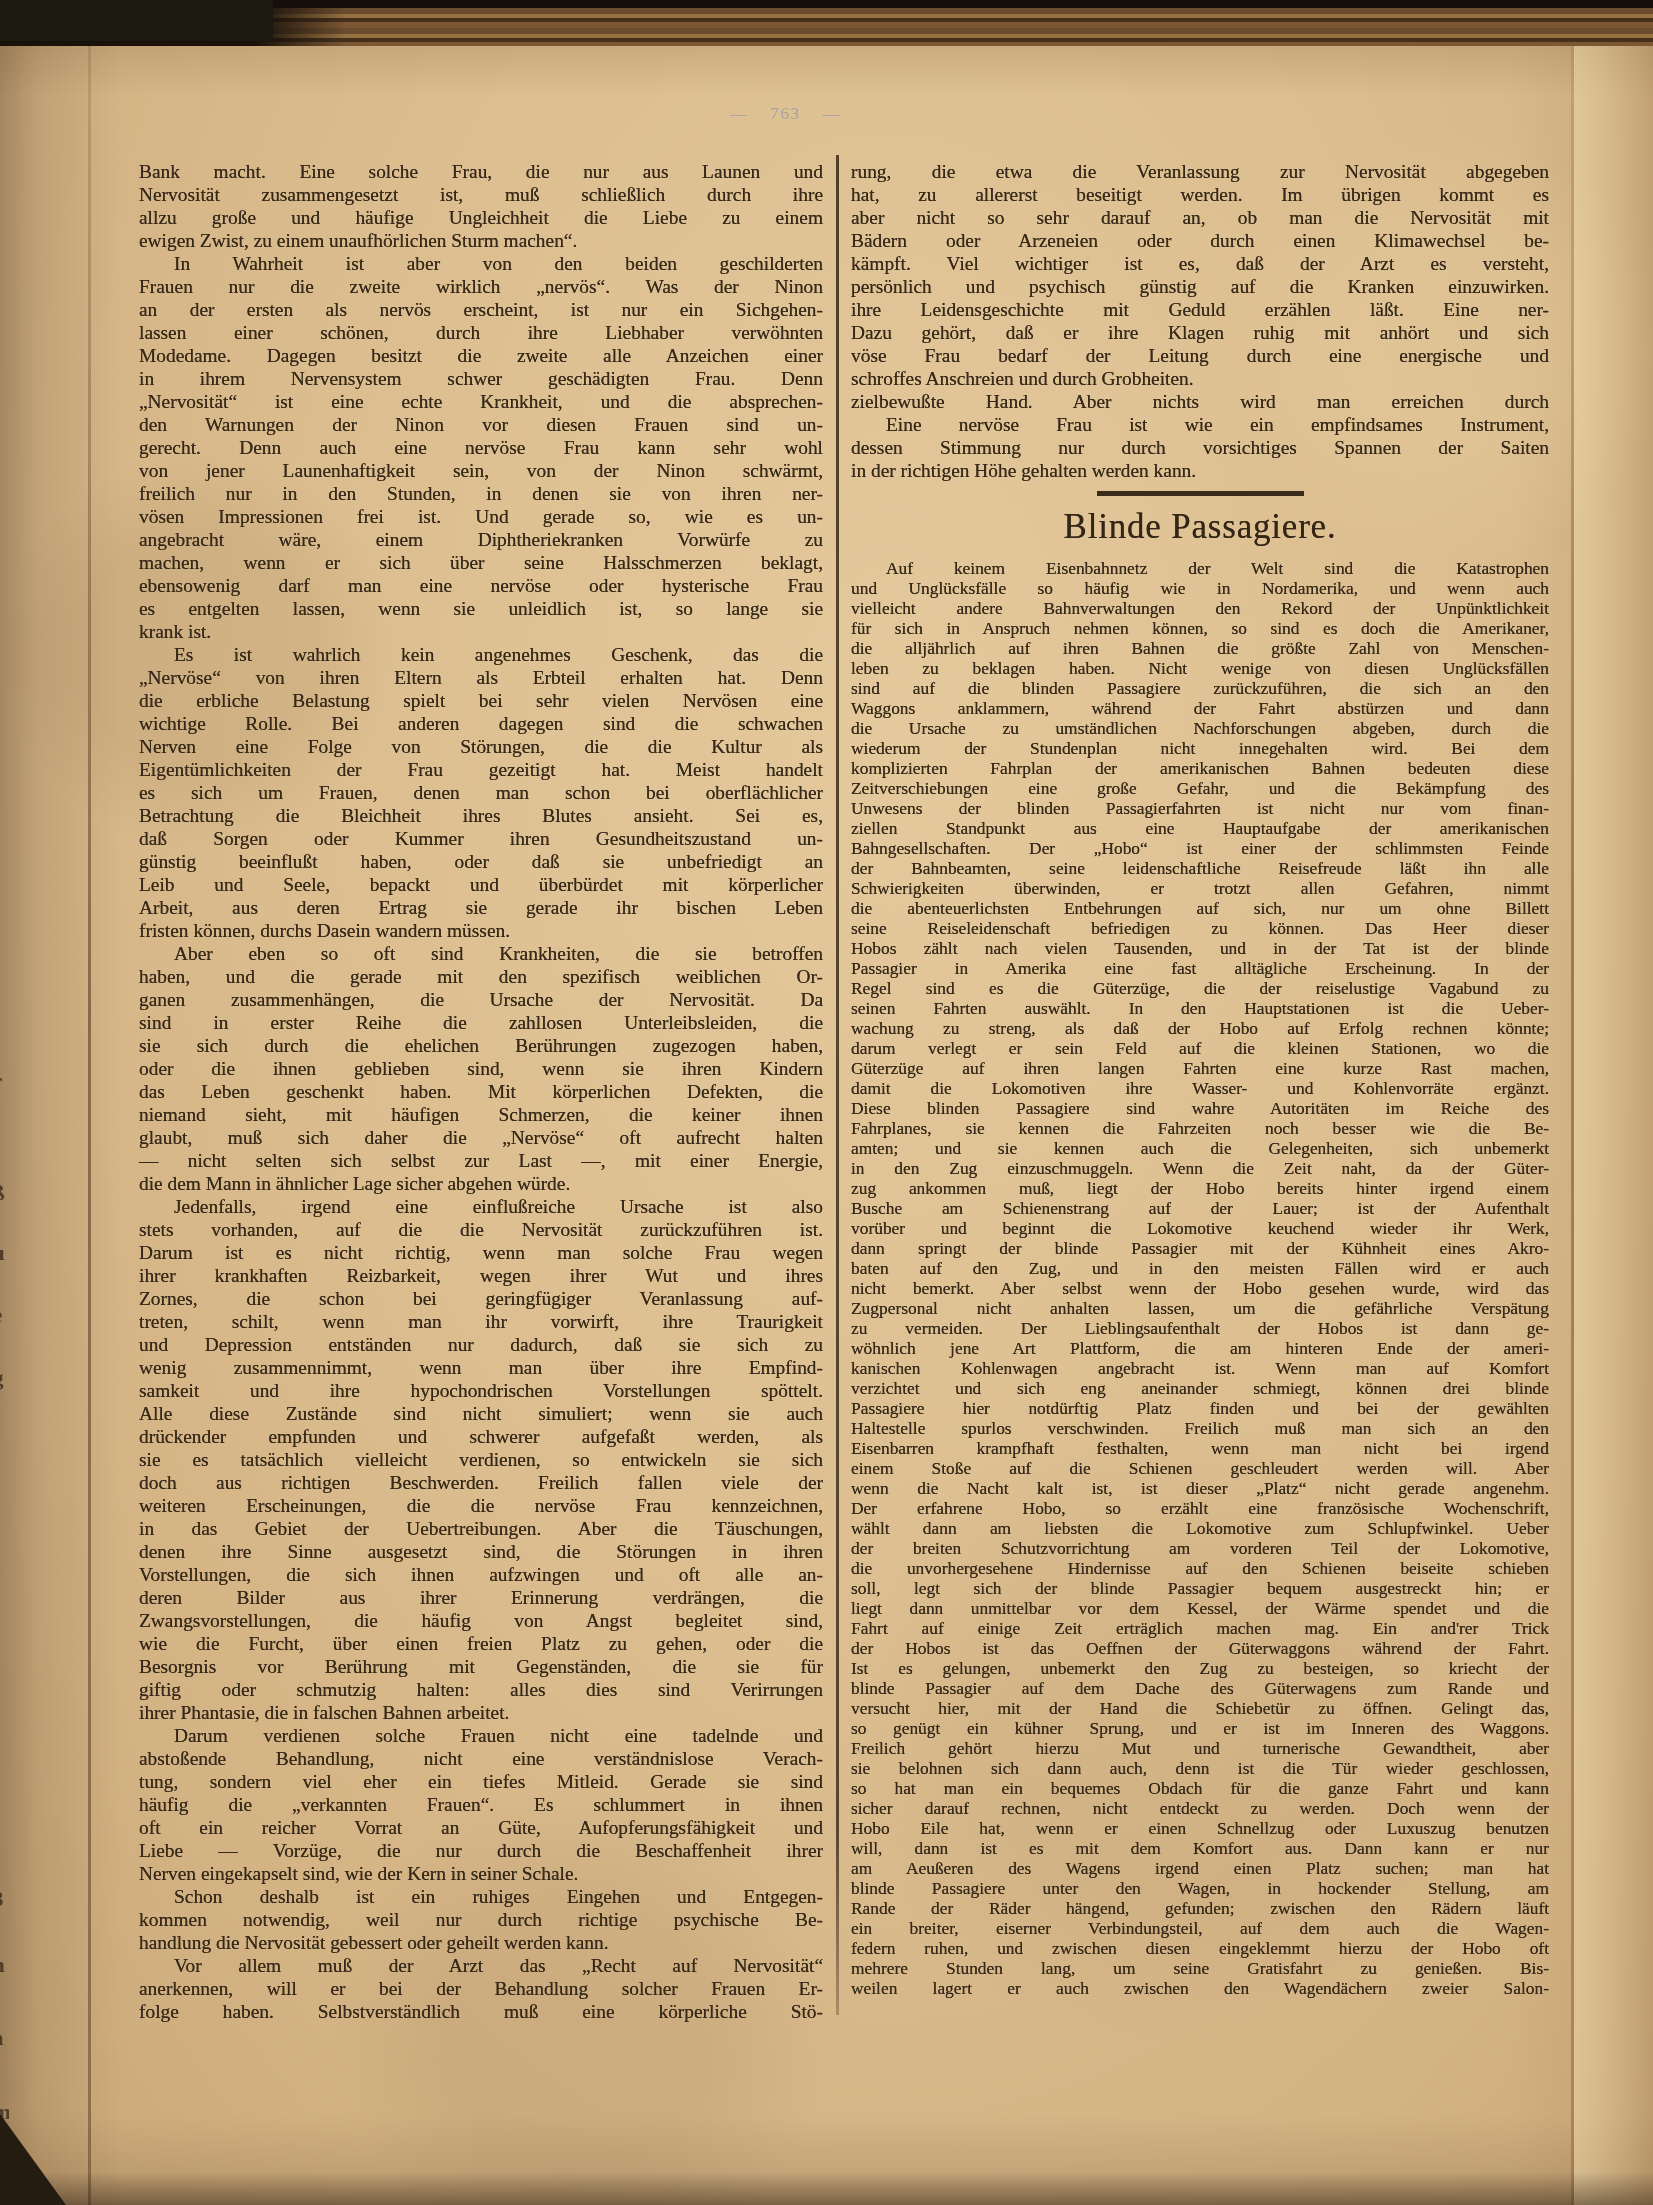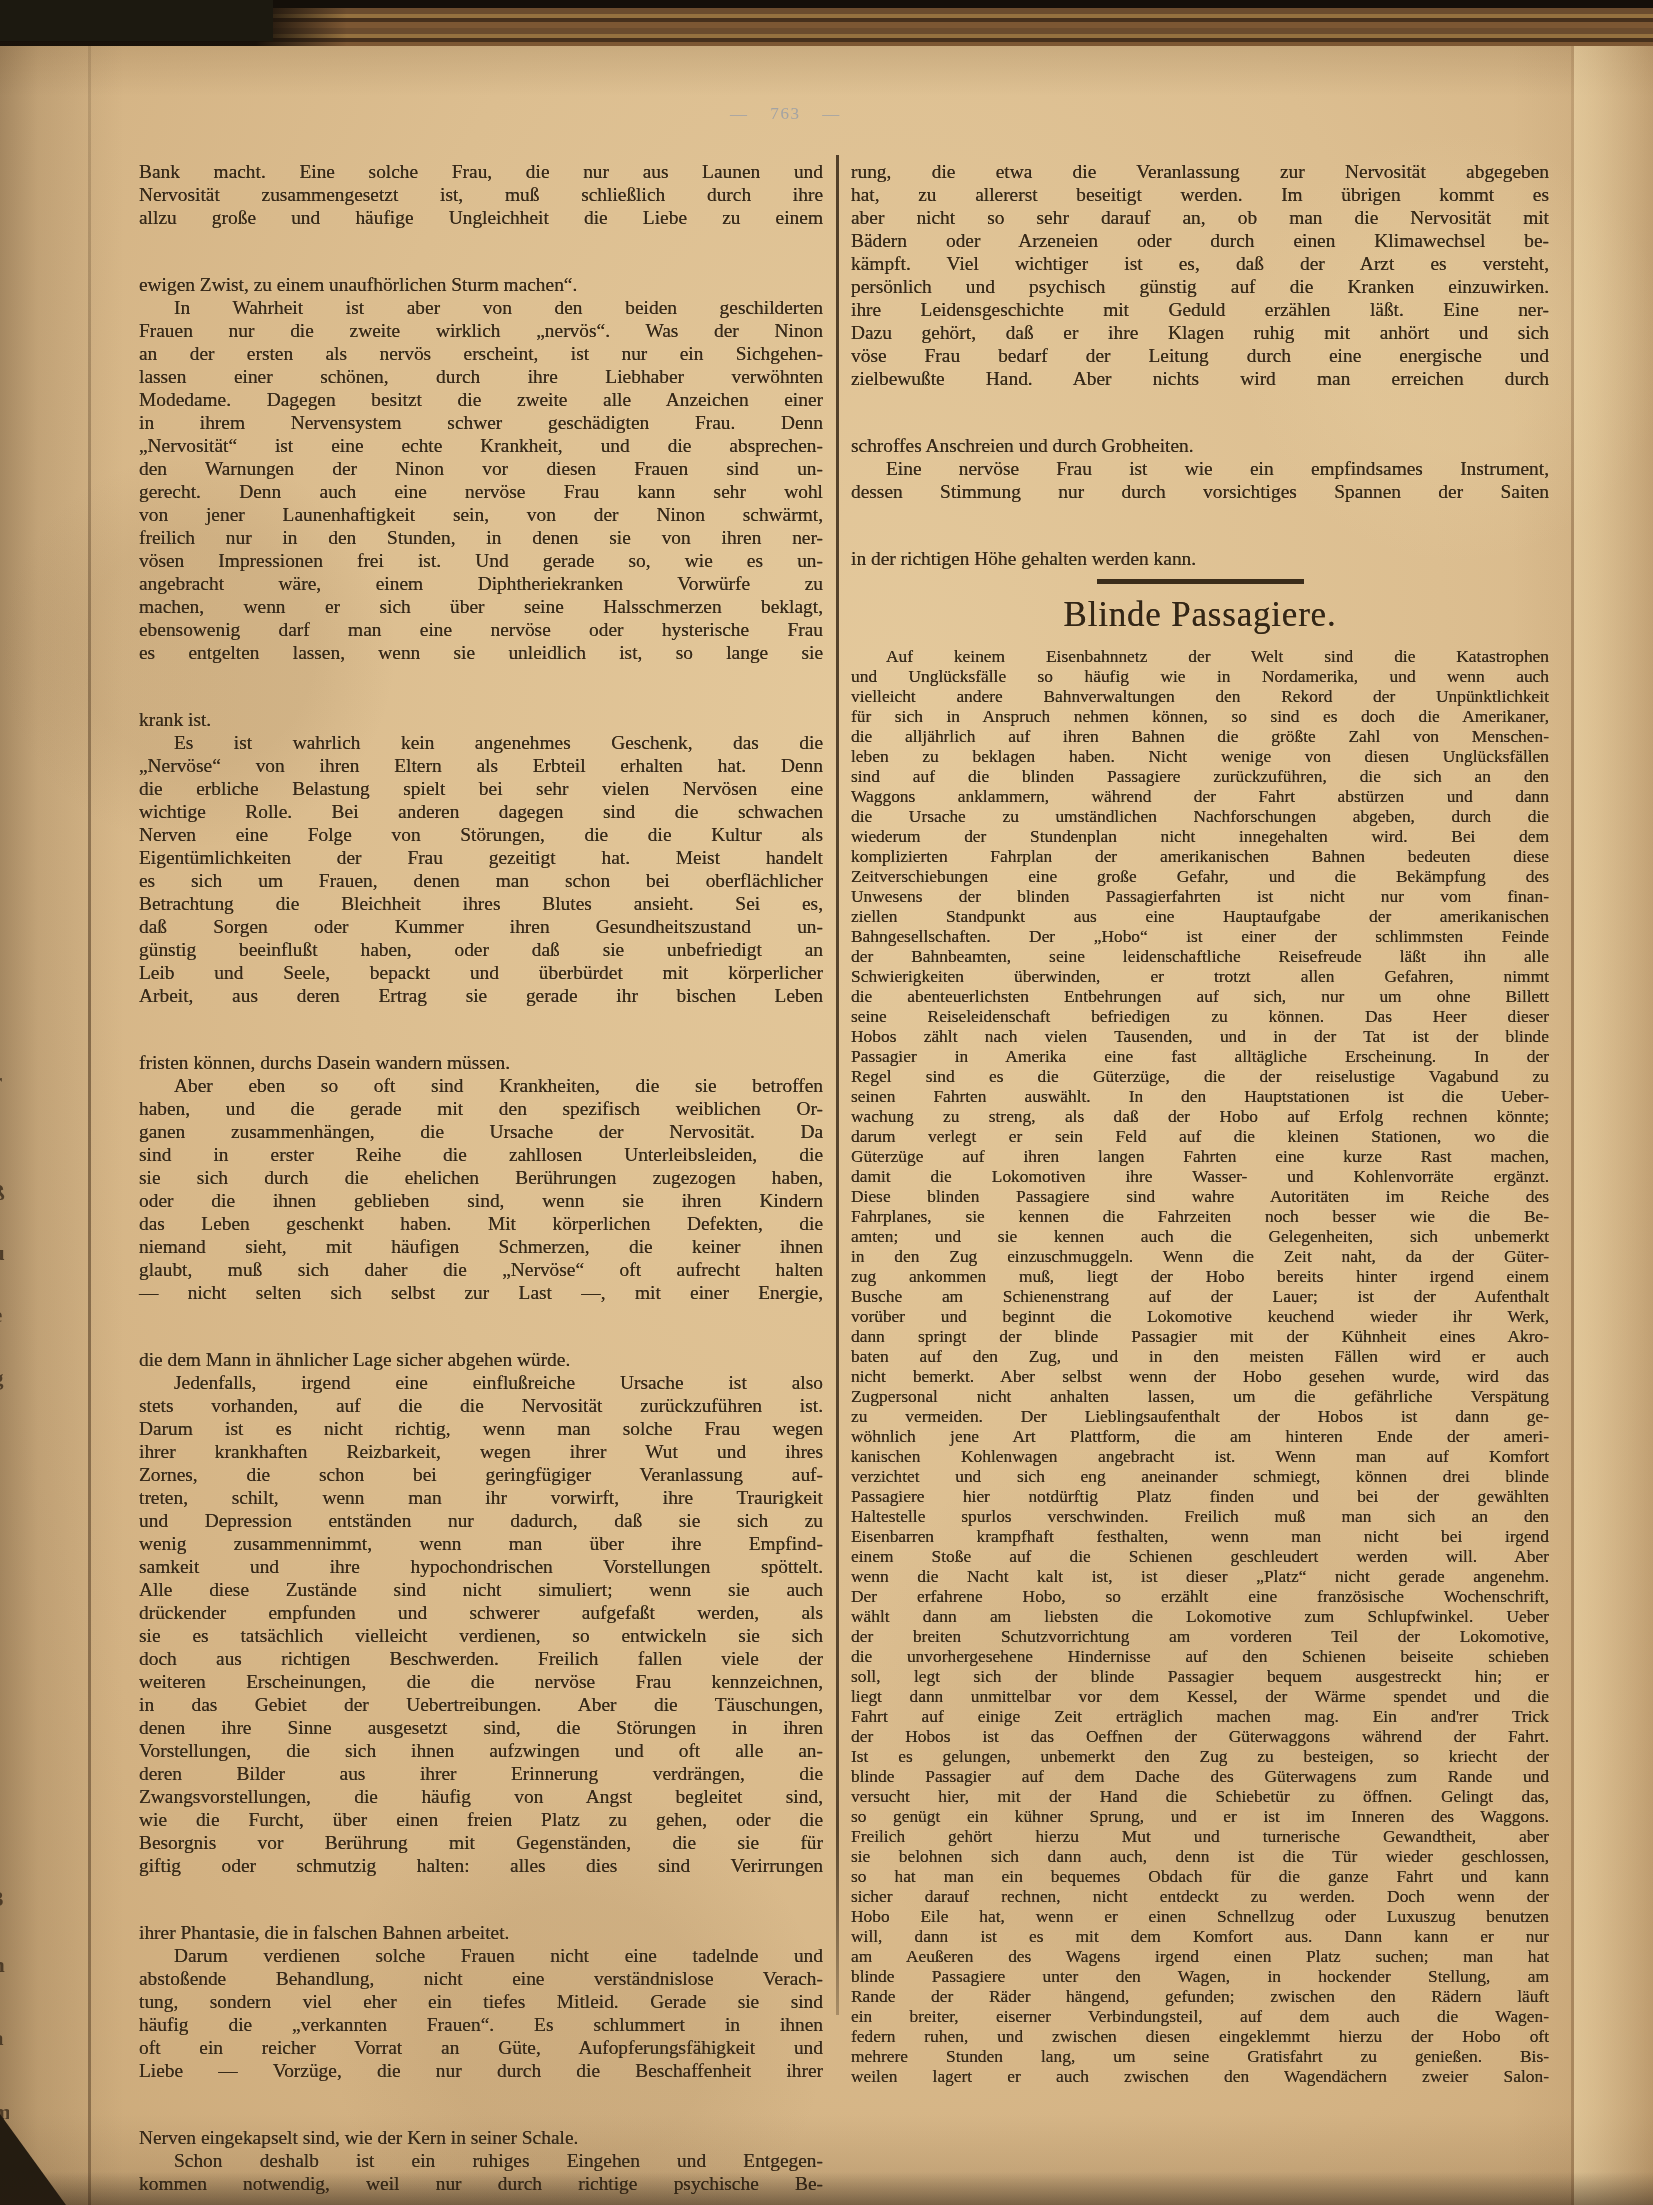--- a/index.html
+++ b/index.html
@@ -36,21 +36,21 @@
   
   #page-number{position:absolute;left:141px;top:104px;width:1289px;text-align:center;
     color:#a3a3a3;font-size:17px;letter-spacing:1.7px;}
   #page-number .dash{margin:0 21.5px;}
   .col{position:absolute;color:#362919;text-shadow:0 0 0.5px rgba(54,41,25,.85);}
   #col-left{left:139px;top:160px;width:684px;}
   #col-right{left:851px;top:160px;width:698px;}
   .body-lg .line{font-size:19.4px;line-height:23px;}
   .body-sm .line{font-size:17.4px;line-height:20px;}
   .line{text-align:justify;text-align-last:justify;white-space:nowrap_off;}
-  .line.short{text-align-last:left;margin-top:44px;}
+  .line.short{text-align-last:left;}
   .line.indent{padding-left:35px;}
   #article-rule{width:207px;height:5px;background:#3a2c1a;margin:9px auto 10.7px auto;}
   #article-title{font-size:35px;font-weight:normal;text-align:center;color:#33261635;
     color:#332616;margin:0 0 11.6px 0;letter-spacing:0.8px;}
   #col-divider{position:absolute;left:836px;top:155px;width:2.5px;height:1860px;
     background:linear-gradient(180deg, rgba(56,40,22,.85), rgba(56,40,22,.8) 90%, rgba(56,40,22,.3));}
   
   #mottle{position:absolute;left:0;top:46px;width:1653px;height:2159px;pointer-events:none;
     background:
       radial-gradient(circle at 12% 28%, rgba(120,90,55,.10) 0 116px, rgba(120,90,55,0) 198px),
@@ -166,22 +166,22 @@
     <div id="right-top" class="body-lg">
         <div class="line">rung, die etwa die Veranlassung zur Nervosität abgegeben</div>
         <div class="line">hat, zu allererst beseitigt werden.  Im übrigen kommt es</div>
         <div class="line">aber nicht so sehr darauf an, ob man die Nervosität mit</div>
         <div class="line">Bädern oder Arzeneien oder durch einen Klimawechsel be-</div>
         <div class="line">kämpft.  Viel wichtiger ist es, daß der Arzt es versteht,</div>
         <div class="line">persönlich und psychisch günstig auf die Kranken einzuwirken.</div>
         <div class="line">ihre Leidensgeschichte mit Geduld erzählen läßt.  Eine ner-</div>
         <div class="line">Dazu gehört, daß er ihre Klagen ruhig mit anhört und sich</div>
         <div class="line">vöse Frau bedarf der Leitung durch eine energische und</div>
+        <div class="line short">schroffes Anschreien und durch Grobheiten.</div>
         <div class="line">zielbewußte Hand.  Aber nichts wird man erreichen durch</div>
-        <div class="line short">schroffes Anschreien und durch Grobheiten.</div>
         <div class="line indent">Eine nervöse Frau ist wie ein empfindsames Instrument,</div>
         <div class="line">dessen Stimmung nur durch vorsichtiges Spannen der Saiten</div>
         <div class="line short">in der richtigen Höhe gehalten werden kann.</div>
       </div>
     <div id="article-rule"></div>
     <h2 id="article-title">Blinde Passagiere.</h2>
     <div id="right-article" class="body-sm">
         <div class="line indent">Auf keinem Eisenbahnnetz der Welt sind die Katastrophen</div>
         <div class="line">und Unglücksfälle so häufig wie in Nordamerika, und wenn auch</div>
         <div class="line">vielleicht andere Bahnverwaltungen den Rekord der Unpünktlichkeit</div>

